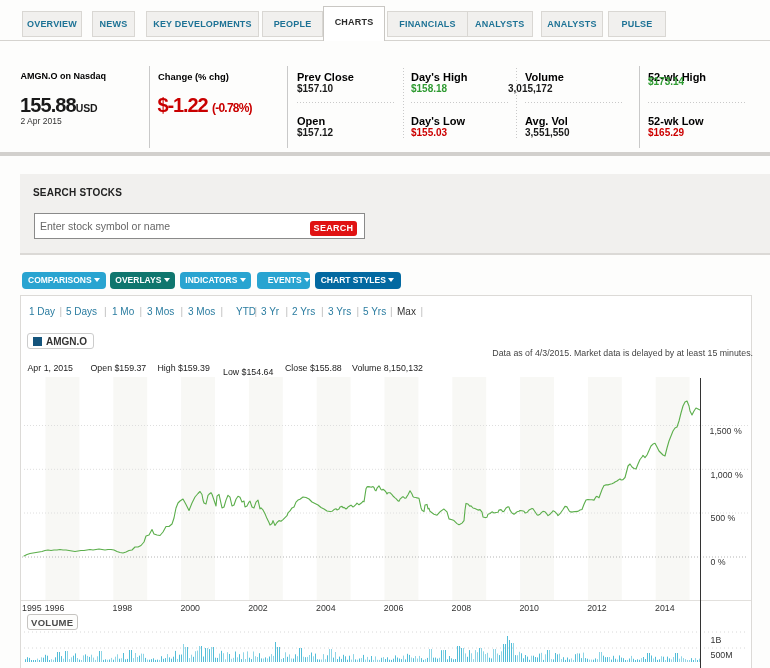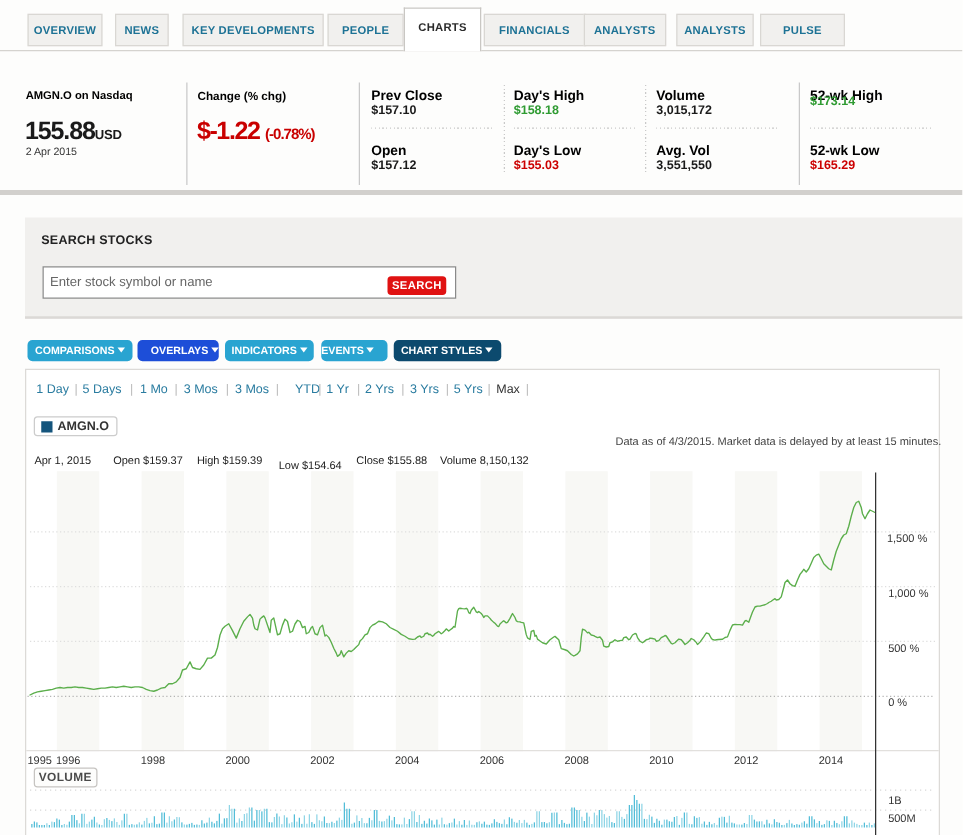--- a/index.html
+++ b/index.html
@@ -18,21 +18,21 @@
 </style></head><body>
 
 <div class="tab" style="left:22px;width:60px">OVERVIEW</div>
 <div class="tab" style="left:92px;width:43px">NEWS</div>
 <div class="tab" style="left:146px;width:113px">KEY DEVELOPMENTS</div>
 <div class="tab" style="left:262px;width:61px">PEOPLE</div>
 <div class="tab sel" style="left:323px;width:62px">CHARTS</div>
 <div class="tab" style="left:386.5px;width:82px">FINANCIALS</div>
 <div class="tab" style="left:466.5px;width:66.5px">ANALYSTS</div>
 <div class="tab" style="left:541px;width:62px">ANALYSTS</div>
-<div class="tab" style="left:608px;width:68px">PULSE</div>
+<div class="tab" style="left:608px;width:58px">PULSE</div>
 <div class="tabline"></div>
 
 <div class="abs" style="left:20.5px;top:70.5px;font-size:9px;font-weight:bold;color:#000;white-space:nowrap">AMGN.O on Nasdaq</div>
 <div class="abs" style="left:20px;top:94.5px;font-size:20px;font-weight:bold;color:#1a1a1a;letter-spacing:-0.9px;line-height:20px">155.88<span style="font-size:10.5px;letter-spacing:-0.2px">USD</span></div>
 <div class="abs" style="left:20.5px;top:115.5px;font-size:8.5px;color:#333">2 Apr 2015</div>
 
 <div class="vline" style="left:149px;top:66px;height:82px"></div>
 <div class="abs" style="left:158px;top:70.5px;font-size:9.4px;font-weight:bold;color:#000;white-space:nowrap">Change (% chg)</div>
 <div class="abs" style="left:157.5px;top:95px;font-size:20px;font-weight:bold;color:#c90000;letter-spacing:-1.1px;line-height:20px">$-1.22 <span style="font-size:12px;letter-spacing:-0.8px">(-0.78%)</span></div>
 
@@ -45,56 +45,56 @@
 
 <div class="vdot" style="left:403px;top:68px;height:70px"></div>
 <div class="qlabel" style="left:411px;top:70.5px">Day's High</div>
 <div class="qval green" style="left:411px;top:82.5px">$158.18</div>
 <div class="hdot" style="left:411px;top:101.5px;width:98px"></div>
 <div class="qlabel" style="left:411px;top:114.5px">Day's Low</div>
 <div class="qval red" style="left:411px;top:126.5px">$155.03</div>
 
 <div class="vdot" style="left:516px;top:68px;height:70px"></div>
 <div class="qlabel" style="left:525px;top:70.5px">Volume</div>
-<div class="qval" style="left:525px;top:82.5px">3,015,172</div>
+<div class="qval" style="left:508px;top:82.5px">3,015,172</div>
 <div class="hdot" style="left:525px;top:101.5px;width:98px"></div>
 <div class="qlabel" style="left:525px;top:114.5px">Avg. Vol</div>
 <div class="qval" style="left:525px;top:126.5px">3,551,550</div>
 
 <div class="vline" style="left:638.5px;top:66px;height:82px"></div>
 <div class="qlabel" style="left:648px;top:70.5px">52-wk High</div>
 <div class="qval green" style="left:648px;top:76px">$173.14</div>
 <div class="hdot" style="left:648px;top:101.5px;width:98px"></div>
 <div class="qlabel" style="left:648px;top:114.5px">52-wk Low</div>
 <div class="qval red" style="left:648px;top:126.5px">$165.29</div>
 
 <div class="abs" style="left:0;top:151.5px;width:770px;height:4px;background:#d2d0cd"></div>
 
 <div class="abs" style="left:20px;top:173.5px;width:750px;height:81px;background:#f1f0ee;border-bottom:2px solid #dbd9d6"></div>
 <div class="abs" style="left:33px;top:186.5px;font-size:10px;font-weight:bold;color:#222;letter-spacing:.2px">SEARCH STOCKS</div>
 <div class="abs" style="left:33.5px;top:213px;width:331px;height:26px;background:#fff;border:1px solid #8a8a8a"></div>
 <div class="abs" style="left:40px;top:220px;font-size:10.5px;color:#666">Enter stock symbol or name</div>
 <div class="abs" style="left:310px;top:220.5px;width:47px;height:15px;background:#e01212;border-radius:3px;color:#fff;font-size:9px;font-weight:bold;text-align:center;line-height:15px;letter-spacing:.3px">SEARCH</div>
 
 <div class="abs" style="left:22px;top:271.5px;width:84px;height:17px;background:#29a4d1;border-radius:4px;color:#fff;font-size:8.5px;font-weight:bold;text-align:center;line-height:17px">COMPARISONS <span style="display:inline-block;width:0;height:0;border-left:3px solid transparent;border-right:3px solid transparent;border-top:4px solid #fff;vertical-align:1px"></span></div>
-<div class="abs" style="left:110px;top:271.5px;width:65px;height:17px;background:#1d4ed8;border-radius:4px;color:#fff;font-size:8.5px;font-weight:bold;text-align:right;line-height:17px">OVERLAYS <span style="display:inline-block;width:0;height:0;border-left:3px solid transparent;border-right:3px solid transparent;border-top:4px solid #fff;vertical-align:1px"></span></div>
+<div class="abs" style="left:110px;top:271.5px;width:65px;height:17px;background:#0f766e;border-radius:4px;color:#fff;font-size:8.5px;font-weight:bold;text-align:center;line-height:17px">OVERLAYS <span style="display:inline-block;width:0;height:0;border-left:3px solid transparent;border-right:3px solid transparent;border-top:4px solid #fff;vertical-align:1px"></span></div>
 <div class="abs" style="left:180px;top:271.5px;width:71px;height:17px;background:#29a4d1;border-radius:4px;color:#fff;font-size:8.5px;font-weight:bold;text-align:center;line-height:17px">INDICATORS <span style="display:inline-block;width:0;height:0;border-left:3px solid transparent;border-right:3px solid transparent;border-top:4px solid #fff;vertical-align:1px"></span></div>
-<div class="abs" style="left:257px;top:271.5px;width:53px;height:17px;background:#29a4d1;border-radius:4px;color:#fff;font-size:8.5px;font-weight:bold;text-align:left;line-height:17px">EVENTS <span style="display:inline-block;width:0;height:0;border-left:3px solid transparent;border-right:3px solid transparent;border-top:4px solid #fff;vertical-align:1px"></span></div>
-<div class="abs" style="left:314.5px;top:271.5px;width:86px;height:17px;background:#0c4a6e;border-radius:4px;color:#fff;font-size:8.5px;font-weight:bold;text-align:center;line-height:17px">CHART STYLES <span style="display:inline-block;width:0;height:0;border-left:3px solid transparent;border-right:3px solid transparent;border-top:4px solid #fff;vertical-align:1px"></span></div>
+<div class="abs" style="left:257px;top:271.5px;width:53px;height:17px;background:#29a4d1;border-radius:4px;color:#fff;font-size:8.5px;font-weight:bold;text-align:right;line-height:17px">EVENTS <span style="display:inline-block;width:0;height:0;border-left:3px solid transparent;border-right:3px solid transparent;border-top:4px solid #fff;vertical-align:1px"></span></div>
+<div class="abs" style="left:314.5px;top:271.5px;width:86px;height:17px;background:#0369a1;border-radius:4px;color:#fff;font-size:8.5px;font-weight:bold;text-align:center;line-height:17px">CHART STYLES <span style="display:inline-block;width:0;height:0;border-left:3px solid transparent;border-right:3px solid transparent;border-top:4px solid #fff;vertical-align:1px"></span></div>
 
 <div class="abs" style="left:20px;top:294.5px;width:732px;height:380px;background:#fff;border:1px solid #dcdad7"></div>
 
 <div class="abs" style="left:0;top:305.5px;width:770px;height:12px">
     <span class="rl" style="left:29px">1 Day</span>
 <span class="rl" style="left:66px">5 Days</span>
 <span class="rl" style="left:112px">1 Mo</span>
 <span class="rl" style="left:147px">3 Mos</span>
 <span class="rl" style="left:188px">3 Mos</span>
 <span class="rl" style="left:236px">YTD</span>
-<span class="rl" style="left:261px">1 Yr</span>
+<span class="rl" style="left:261px">3 Yr</span>
 <span class="rl" style="left:292px">2 Yrs</span>
 <span class="rl" style="left:328px">3 Yrs</span>
 <span class="rl" style="left:363px">5 Yrs</span>
 <span class="rl" style="left:397px;color:#333">Max</span>
 <span class="rsep" style="left:59.5px">|</span>
 <span class="rsep" style="left:104px">|</span>
 <span class="rsep" style="left:139.5px">|</span>
 <span class="rsep" style="left:180.5px">|</span>
 <span class="rsep" style="left:220.5px">|</span>
 <span class="rsep" style="left:254.5px">|</span>

